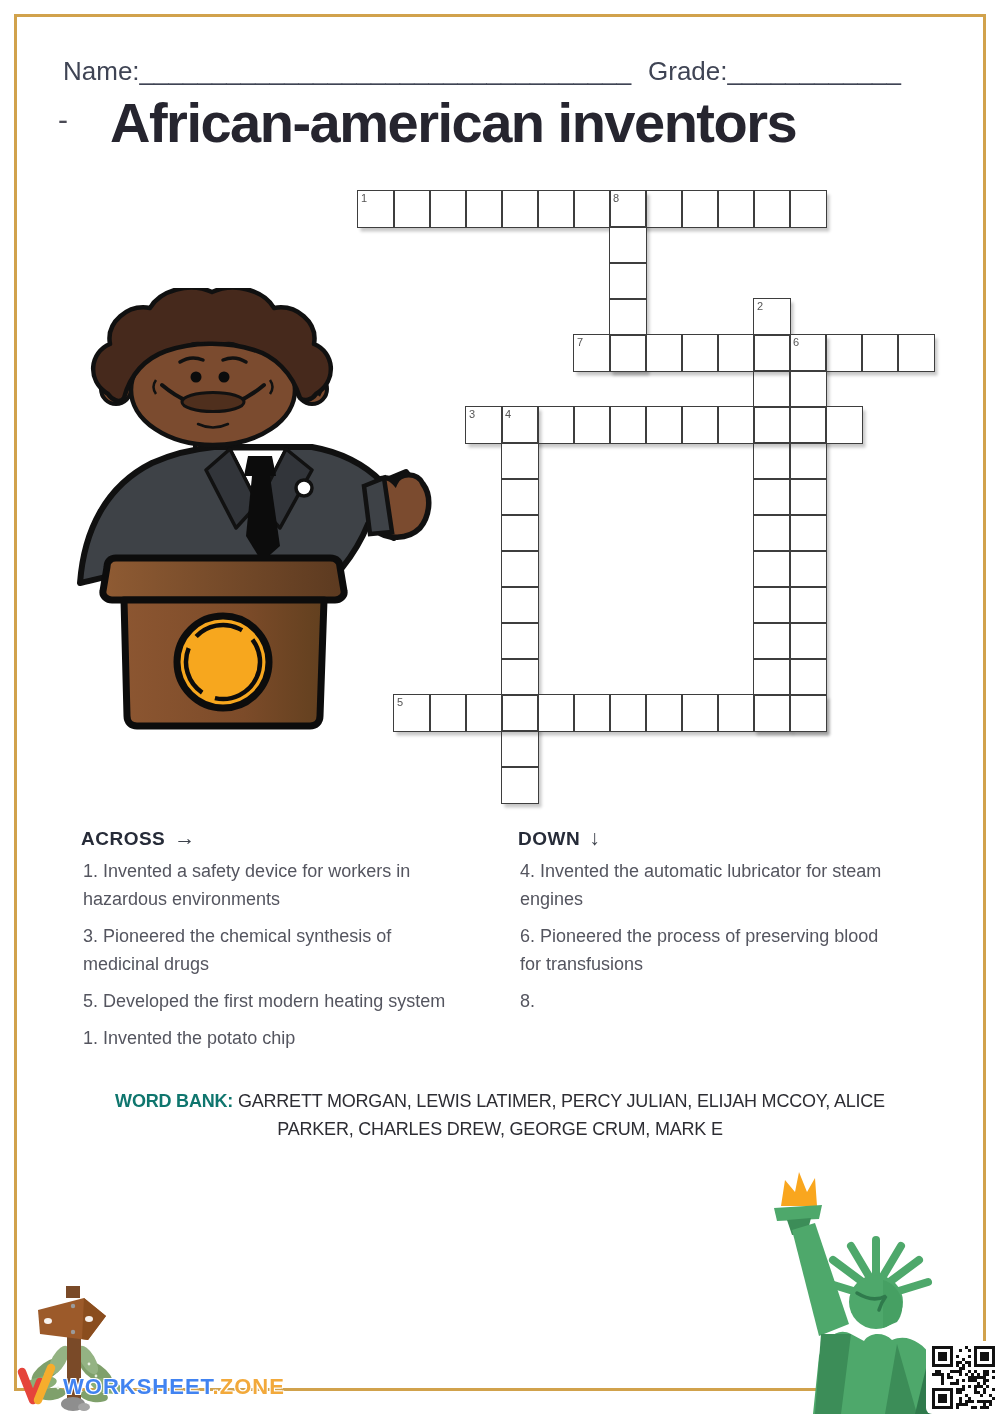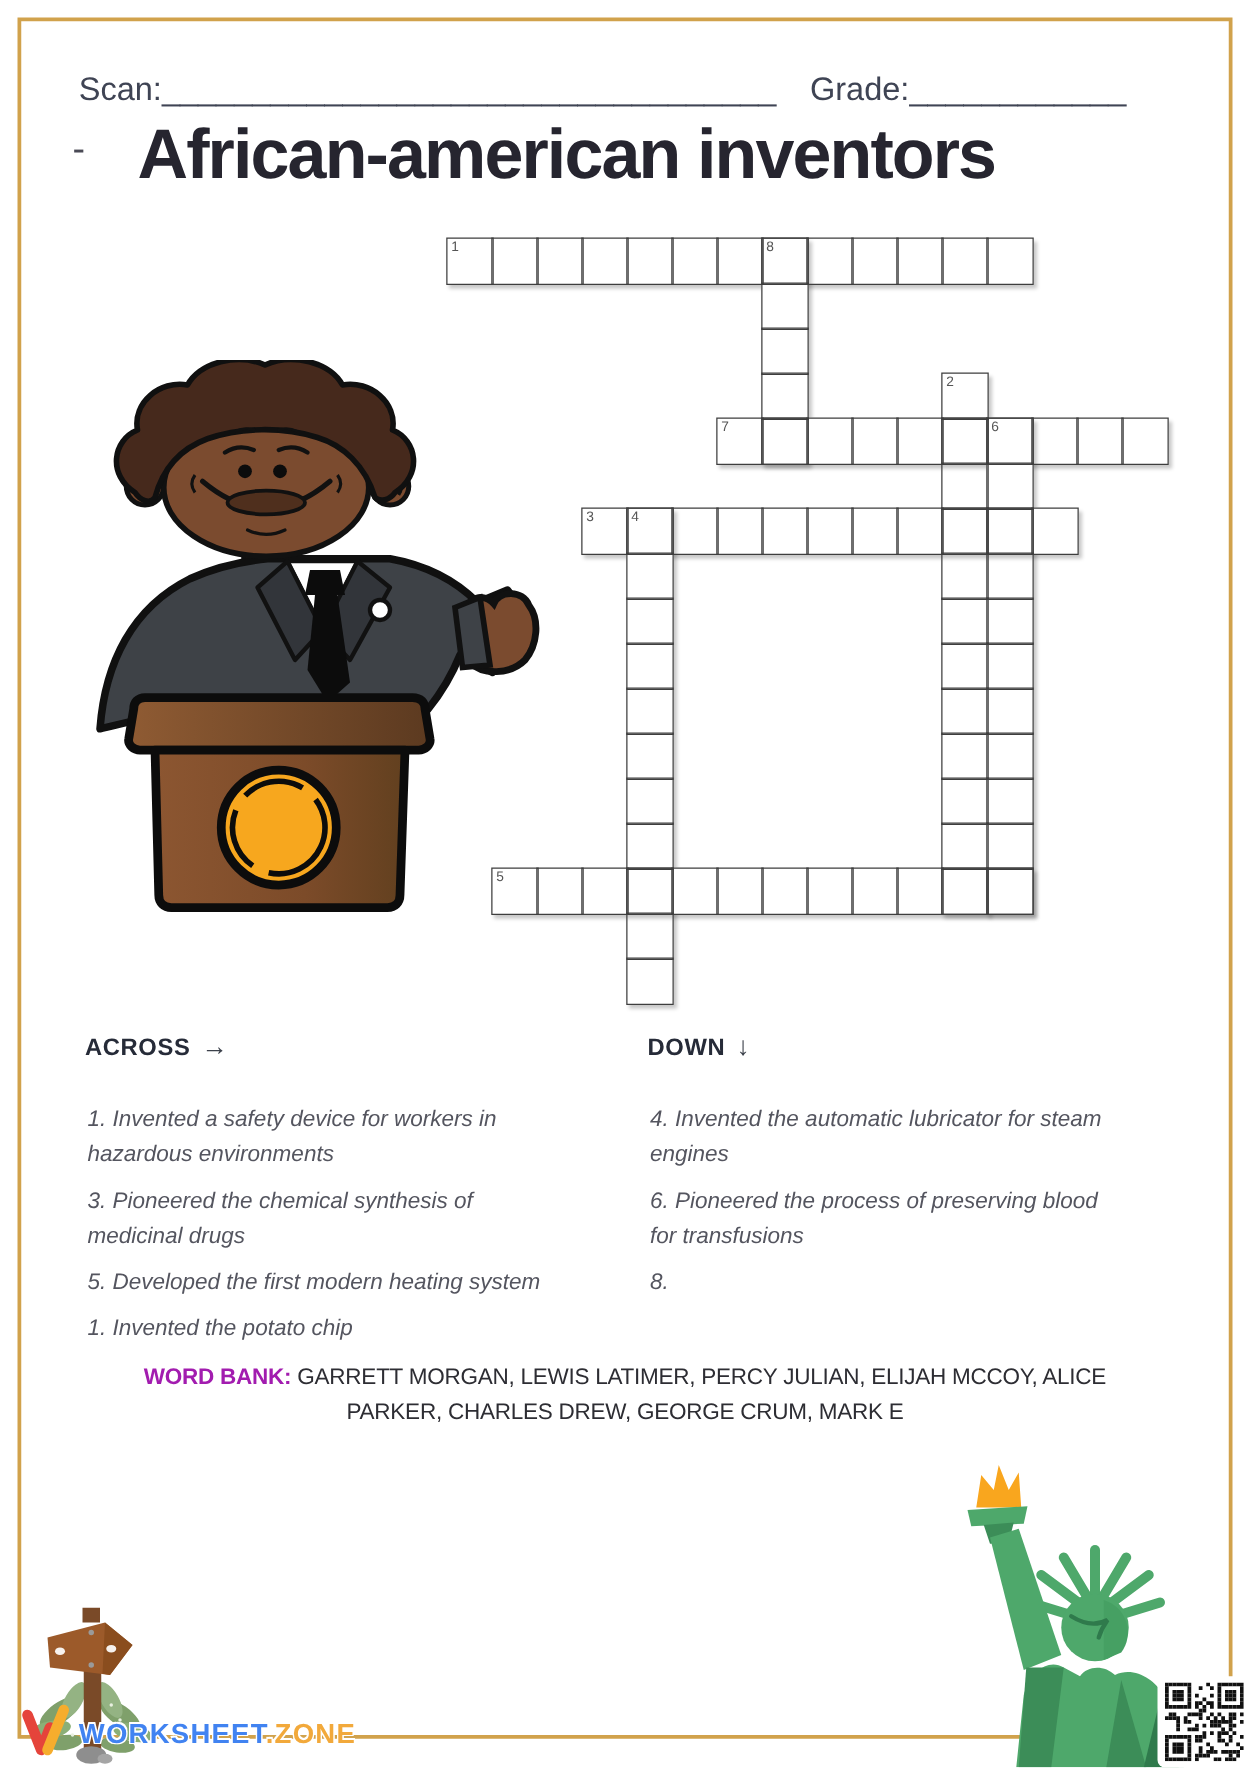--- a/index.html
+++ b/index.html
@@ -24,51 +24,51 @@
   
   .crossword { left: 0; top: 0; width: 1000px; height: 1414px; z-index: 2; }
   .strip { position: absolute; background: #fff; box-shadow: 2.5px 3.5px 3px rgba(0,0,0,0.22); }
   .cell {
     position: absolute; width: 38px; height: 38px;
     border: 1.7px solid var(--cell-border, #3E3E3E); background: transparent;
   }
   .cellnum { position: absolute; left: 3px; top: 1px; font-size: 11px; color: var(--cell-num, #555); }
   
   .clues-col { position: absolute; top: 826px; z-index: 2; }
-  .clues-col.across { left: 68px; width: 415px; }
+  .clues-col.across { left: 81px; width: 415px; }
   .clues-col.down { left: 518px; width: 432px; }
   .clues-heading { font-size: 19px; font-weight: bold; letter-spacing: .5px; color: var(--heading-color, #262B38); }
   .clues-heading .arrow { font-weight: normal; color: #3C414B; font-size: 21px; margin-left: 9px; letter-spacing: 0; }
-  .clues-list { margin-top: 31px; font-style: italic; }
+  .clues-list { margin-top: 7px; }
   .clue { font-size: 18px; line-height: 28px; color: var(--clue-color, #54555F); margin: 0 0 9px 2px; }
   
   .word-bank { left: 60px; top: 1087px; width: 880px; text-align: center; z-index: 2;
     font-size: 18px; line-height: 28px; color: #2D2D33; letter-spacing: -0.2px; }
   .word-bank .wb-line { white-space: nowrap; }
-  .word-bank strong { color: #a21caf; }
+  .word-bank strong { color: #0f766e; }
   
   .signpost-svg { left: 26px; top: 1286px; z-index: 5; }
   .logo-mark { left: 16px; top: 1362px; z-index: 6; }
   .logo-text { left: 63px; top: 1374px; z-index: 6; font-size: 22px; font-weight: bold; letter-spacing: 1px;
     white-space: nowrap; text-shadow: 1px 1px 0 #fff, -1px 1px 0 #fff, 1px -1px 0 #fff, -1px -1px 0 #fff; }
   .scan-text { right: 82px; top: 1372px; z-index: 6; font-size: 27px; color: #353535; letter-spacing: .5px; white-space: nowrap; }
   .statue-svg { left: 745px; top: 1162px; z-index: 5; }
   .speaker-svg { left: 72px; top: 288px; z-index: 3; }
   .qr-card { left: 926px; top: 1341px; width: 74px; height: 73px; background: #fff; border-radius: 6px;
     z-index: 7; display: flex; align-items: center; justify-content: center; }
 </style>
 </head>
 <body>
 
 <div class="page">
 
   <div class="frame"></div>
 
   <div class="abs name-row">
-    <span class="name-part" style="left:63px"><span>Scan:</span><span>__________________________________</span></span>
+    <span class="name-part" style="left:63px"><span>Name:</span><span>__________________________________</span></span>
     <span class="name-part" style="left:648px"><span>Grade:</span><span>____________</span></span>
   </div>
   <div class="abs bullet-dash">-</div>
   <div class="abs title">African-american inventors</div>
 
   <div class="abs crossword">
       <div class="strip" style="left: 357px; top: 190px; width: 470px; height: 38px;"></div>
       <div class="strip" style="left: 609px; top: 190px; width: 38px; height: 182px;"></div>
       <div class="strip" style="left: 753px; top: 298px; width: 38px; height: 434px;"></div>
       <div class="strip" style="left: 573px; top: 334px; width: 362px; height: 38px;"></div>

